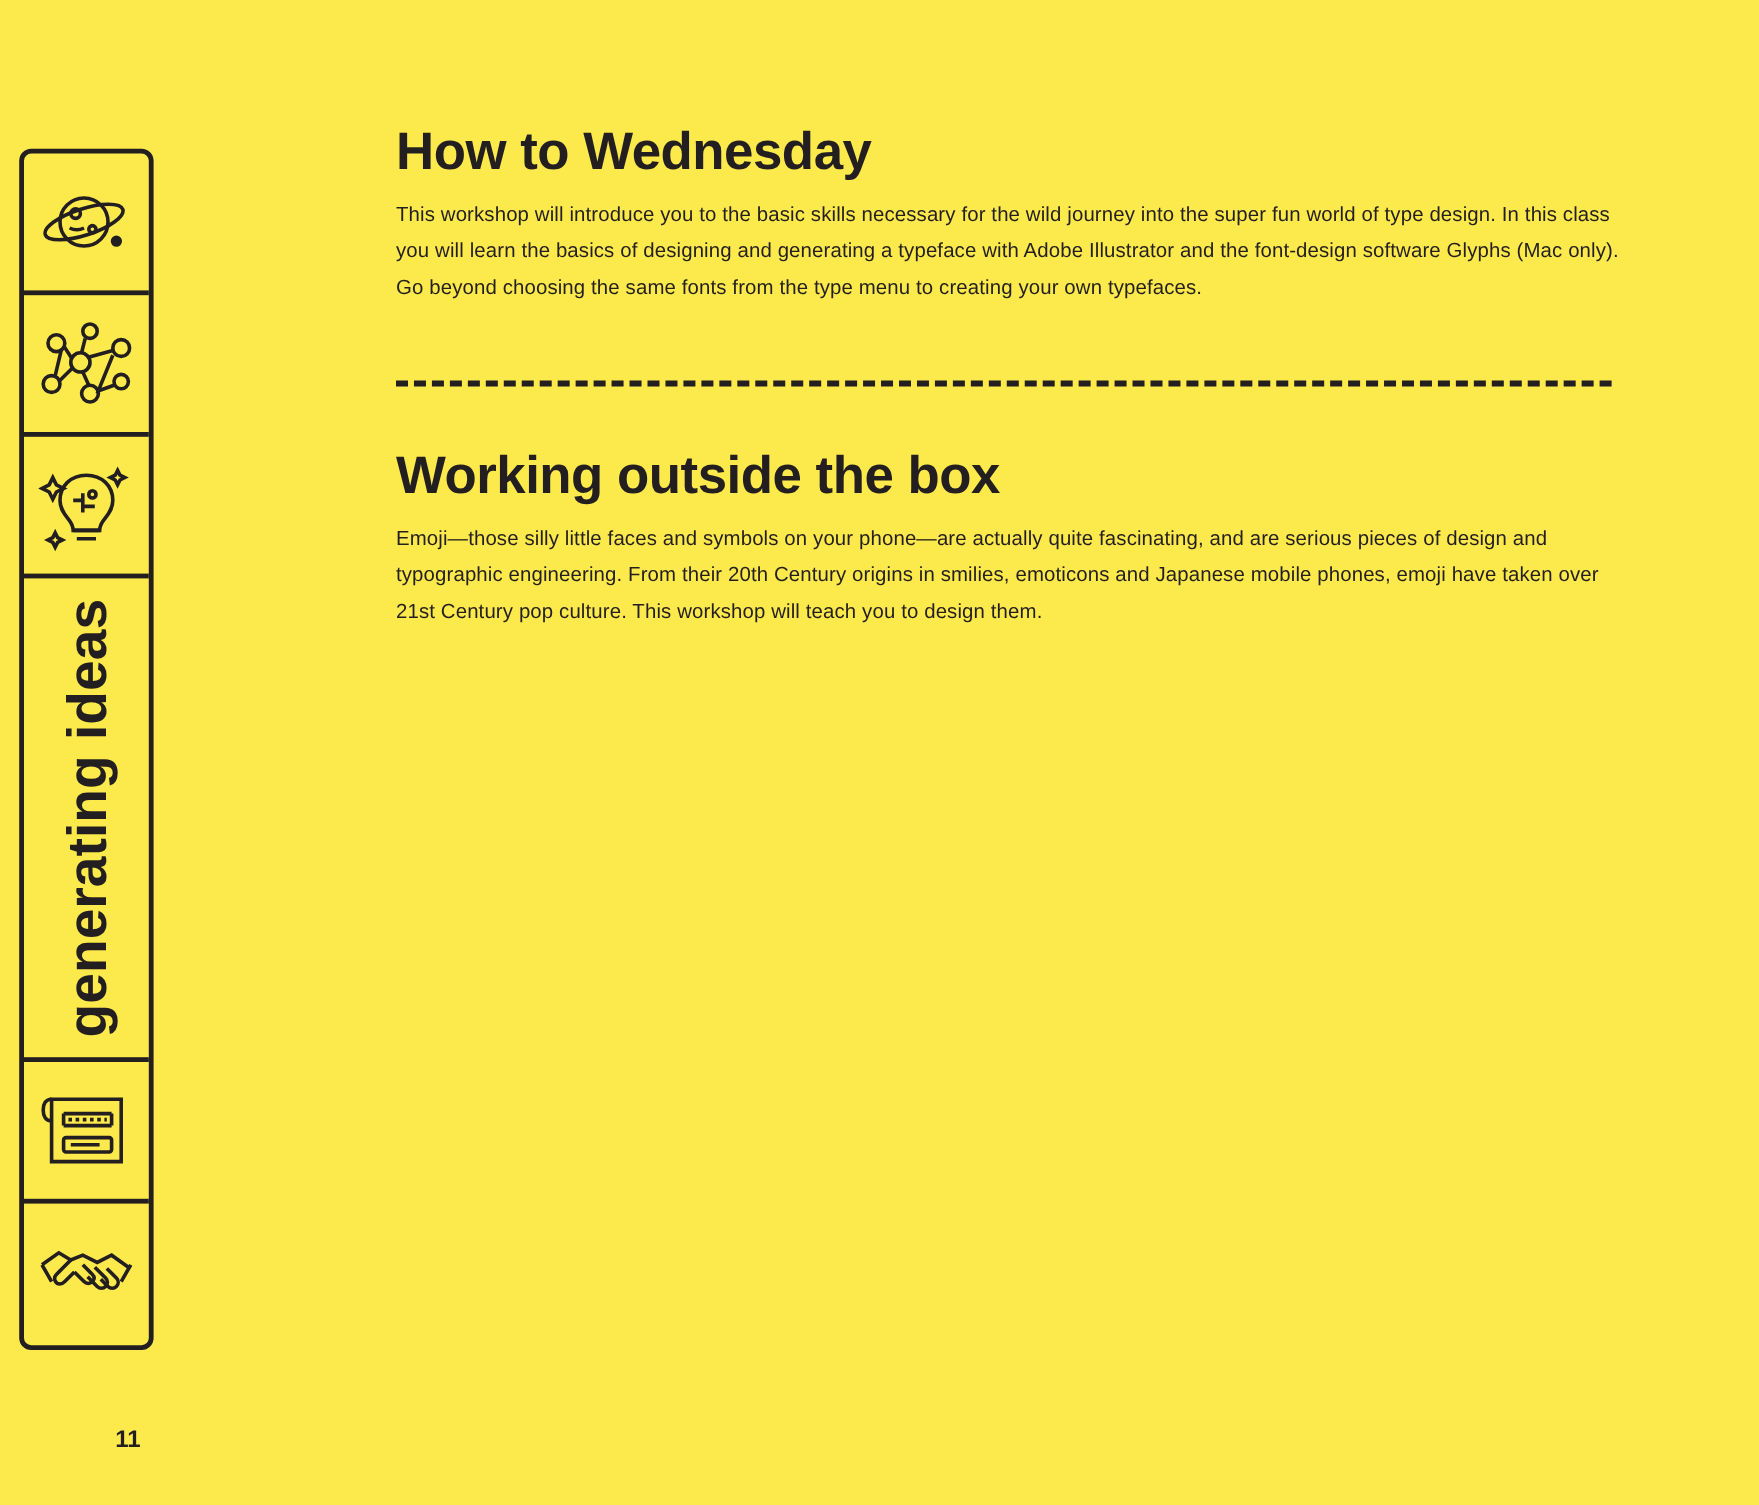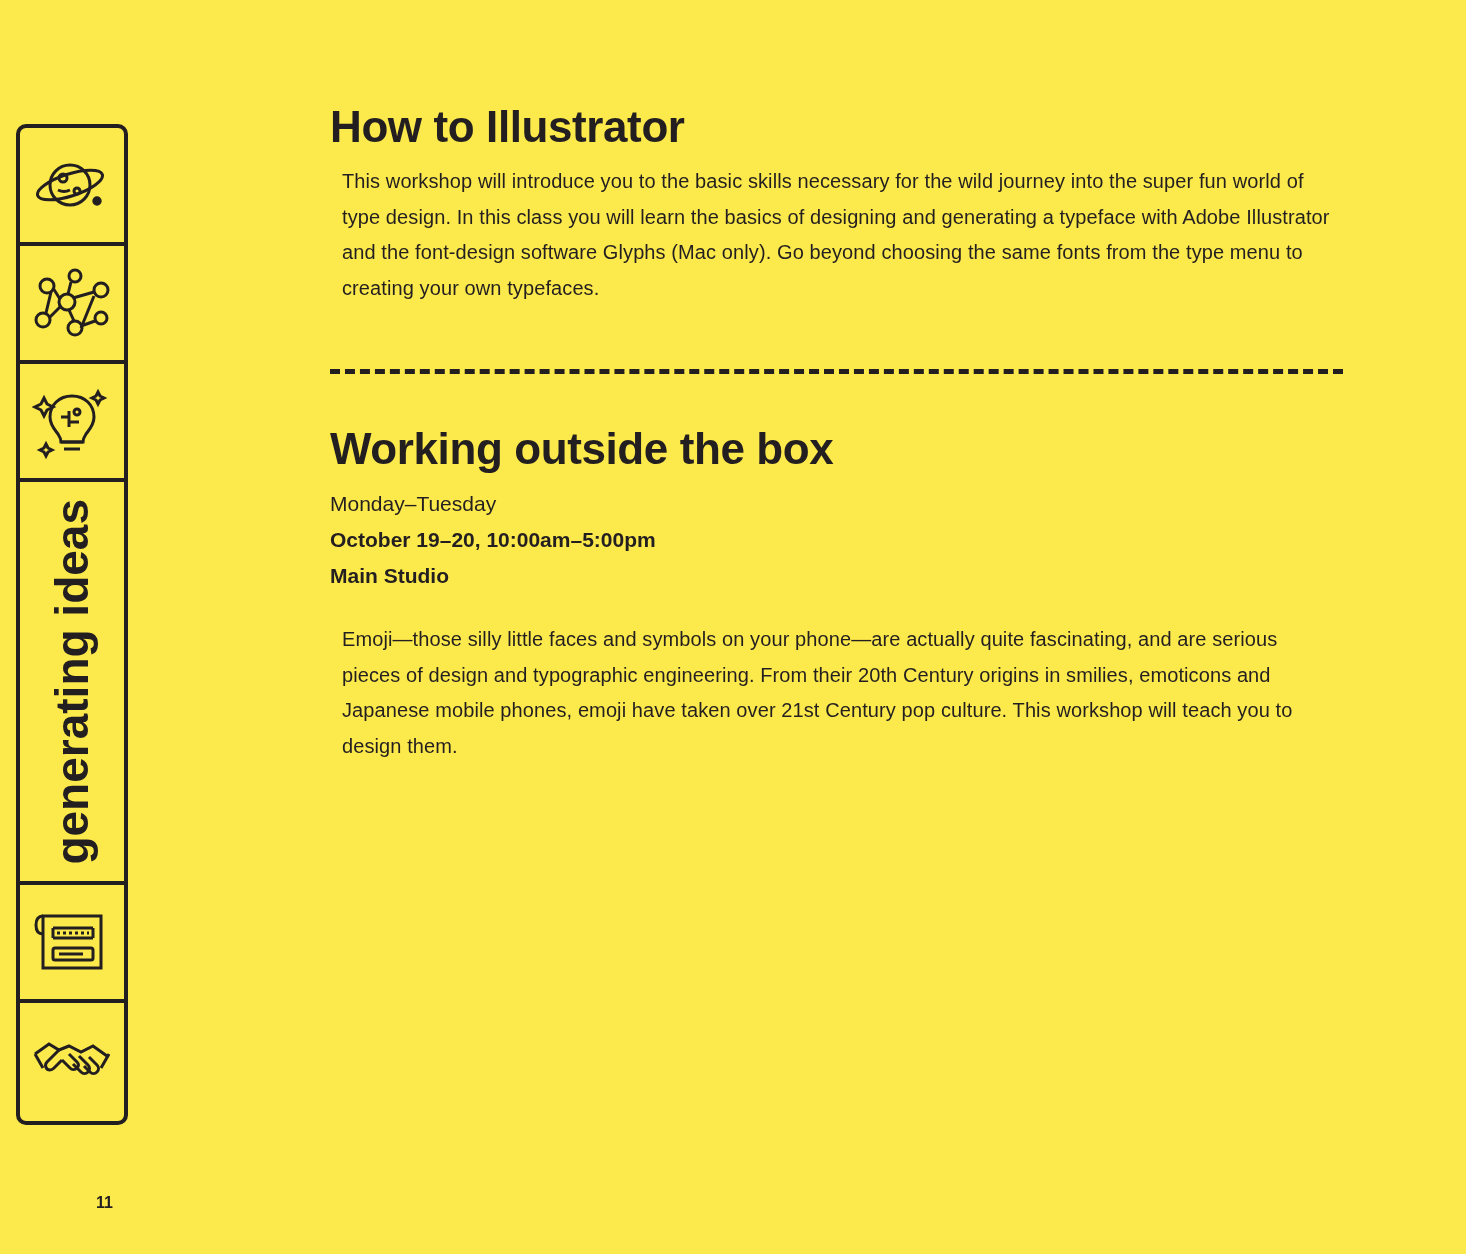--- a/index.html
+++ b/index.html
@@ -74,42 +74,42 @@
   .meta {
     font-size: 21px;
     font-weight: 700;
     line-height: 1.72;
     margin: 0 0 18px 0;
   }
   .meta .meta-line { display: block; }
   .meta .meta-day-regular { font-weight: 400; }
 
   .body-text {
-    font-size: 20px;
+    font-size: 17px;
     line-height: 1.78;
-    margin: 12px;
+    margin: 0;
     letter-spacing: 0.1px;
     max-width: 1020px;
   }
 
   .divider {
     margin: 62px 0 52px 0;
     height: 0;
     border-top: 5px dashed #231f20;
     width: 1013px;
   }
 
   .block-2 .session-title { }
   .block-2 .meta { margin-bottom: 28px; }
 
   .page-number {
     position: absolute;
     left: 96px;
     bottom: 42px;
-    font-size: 16px;
+    font-size: 20px;
     font-weight: 700;
   }
 </style>
 </head>
 <body>
 
 <div class="side-tab">
 
   <div class="tab-cell icon-cell">
     <span>
@@ -181,31 +181,26 @@
         <path d="M6 24l8 14 M80 24l-8 14"></path>
       </svg>
     </span>
   </div>
 
 </div>
 
 <div class="content">
 
   <div class="session block-1">
-    <h1 class="session-title">How to Illustrator</h1>
+    <h1 class="session-title">How to Wednesday</h1>
     <p class="body-text">This workshop will introduce you to the basic skills necessary for the wild journey into the super fun world of type design. In this class you will learn the basics of designing and generating a typeface with Adobe Illustrator and the font-design software Glyphs (Mac only). Go beyond choosing the same fonts from the type menu to creating your own typefaces.</p>
   </div>
 
   <div class="divider"></div>
 
   <div class="session block-2">
     <h1 class="session-title">Working outside the box</h1>
-    <div class="meta">
-      <span class="meta-line meta-day-regular">Monday–Tuesday</span>
-      <span class="meta-line">October 19–20, 10:00am–5:00pm</span>
-      <span class="meta-line">Main Studio</span>
-    </div>
     <p class="body-text">Emoji—those silly little faces and symbols on your phone—are actually quite fascinating, and are serious pieces of design and typographic engineering. From their 20th Century origins in smilies, emoticons and Japanese mobile phones, emoji have taken over 21st Century pop culture. This workshop will teach you to design them.</p>
   </div>
 
 </div>
 
 <div class="page-number">11</div>
 
 </body></html>

